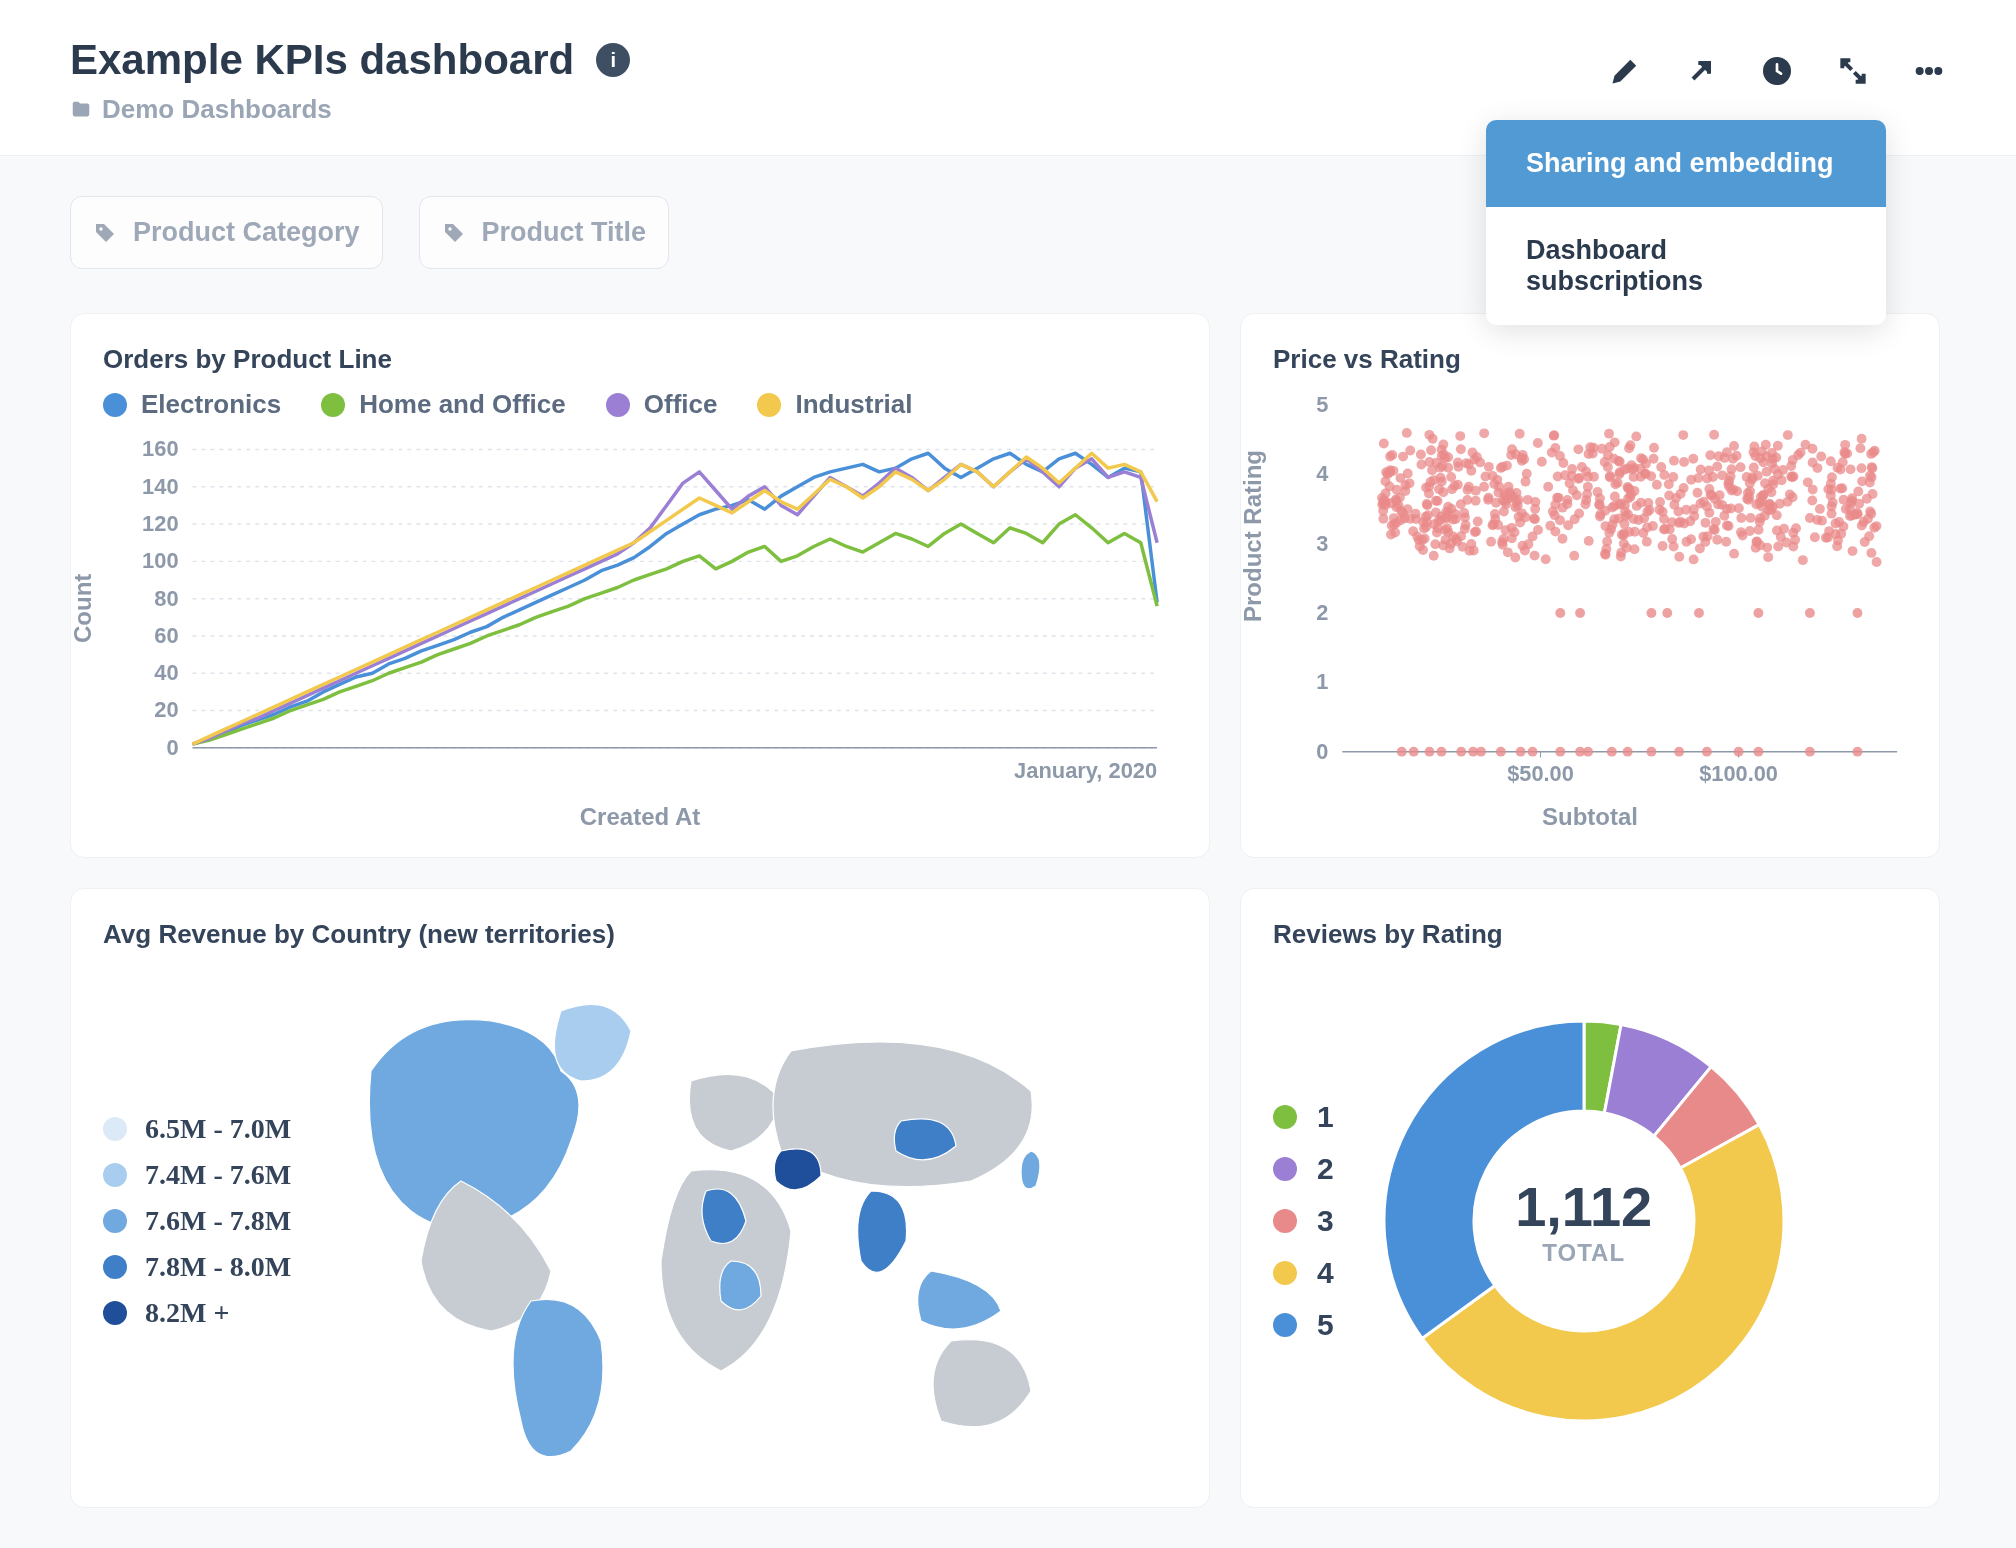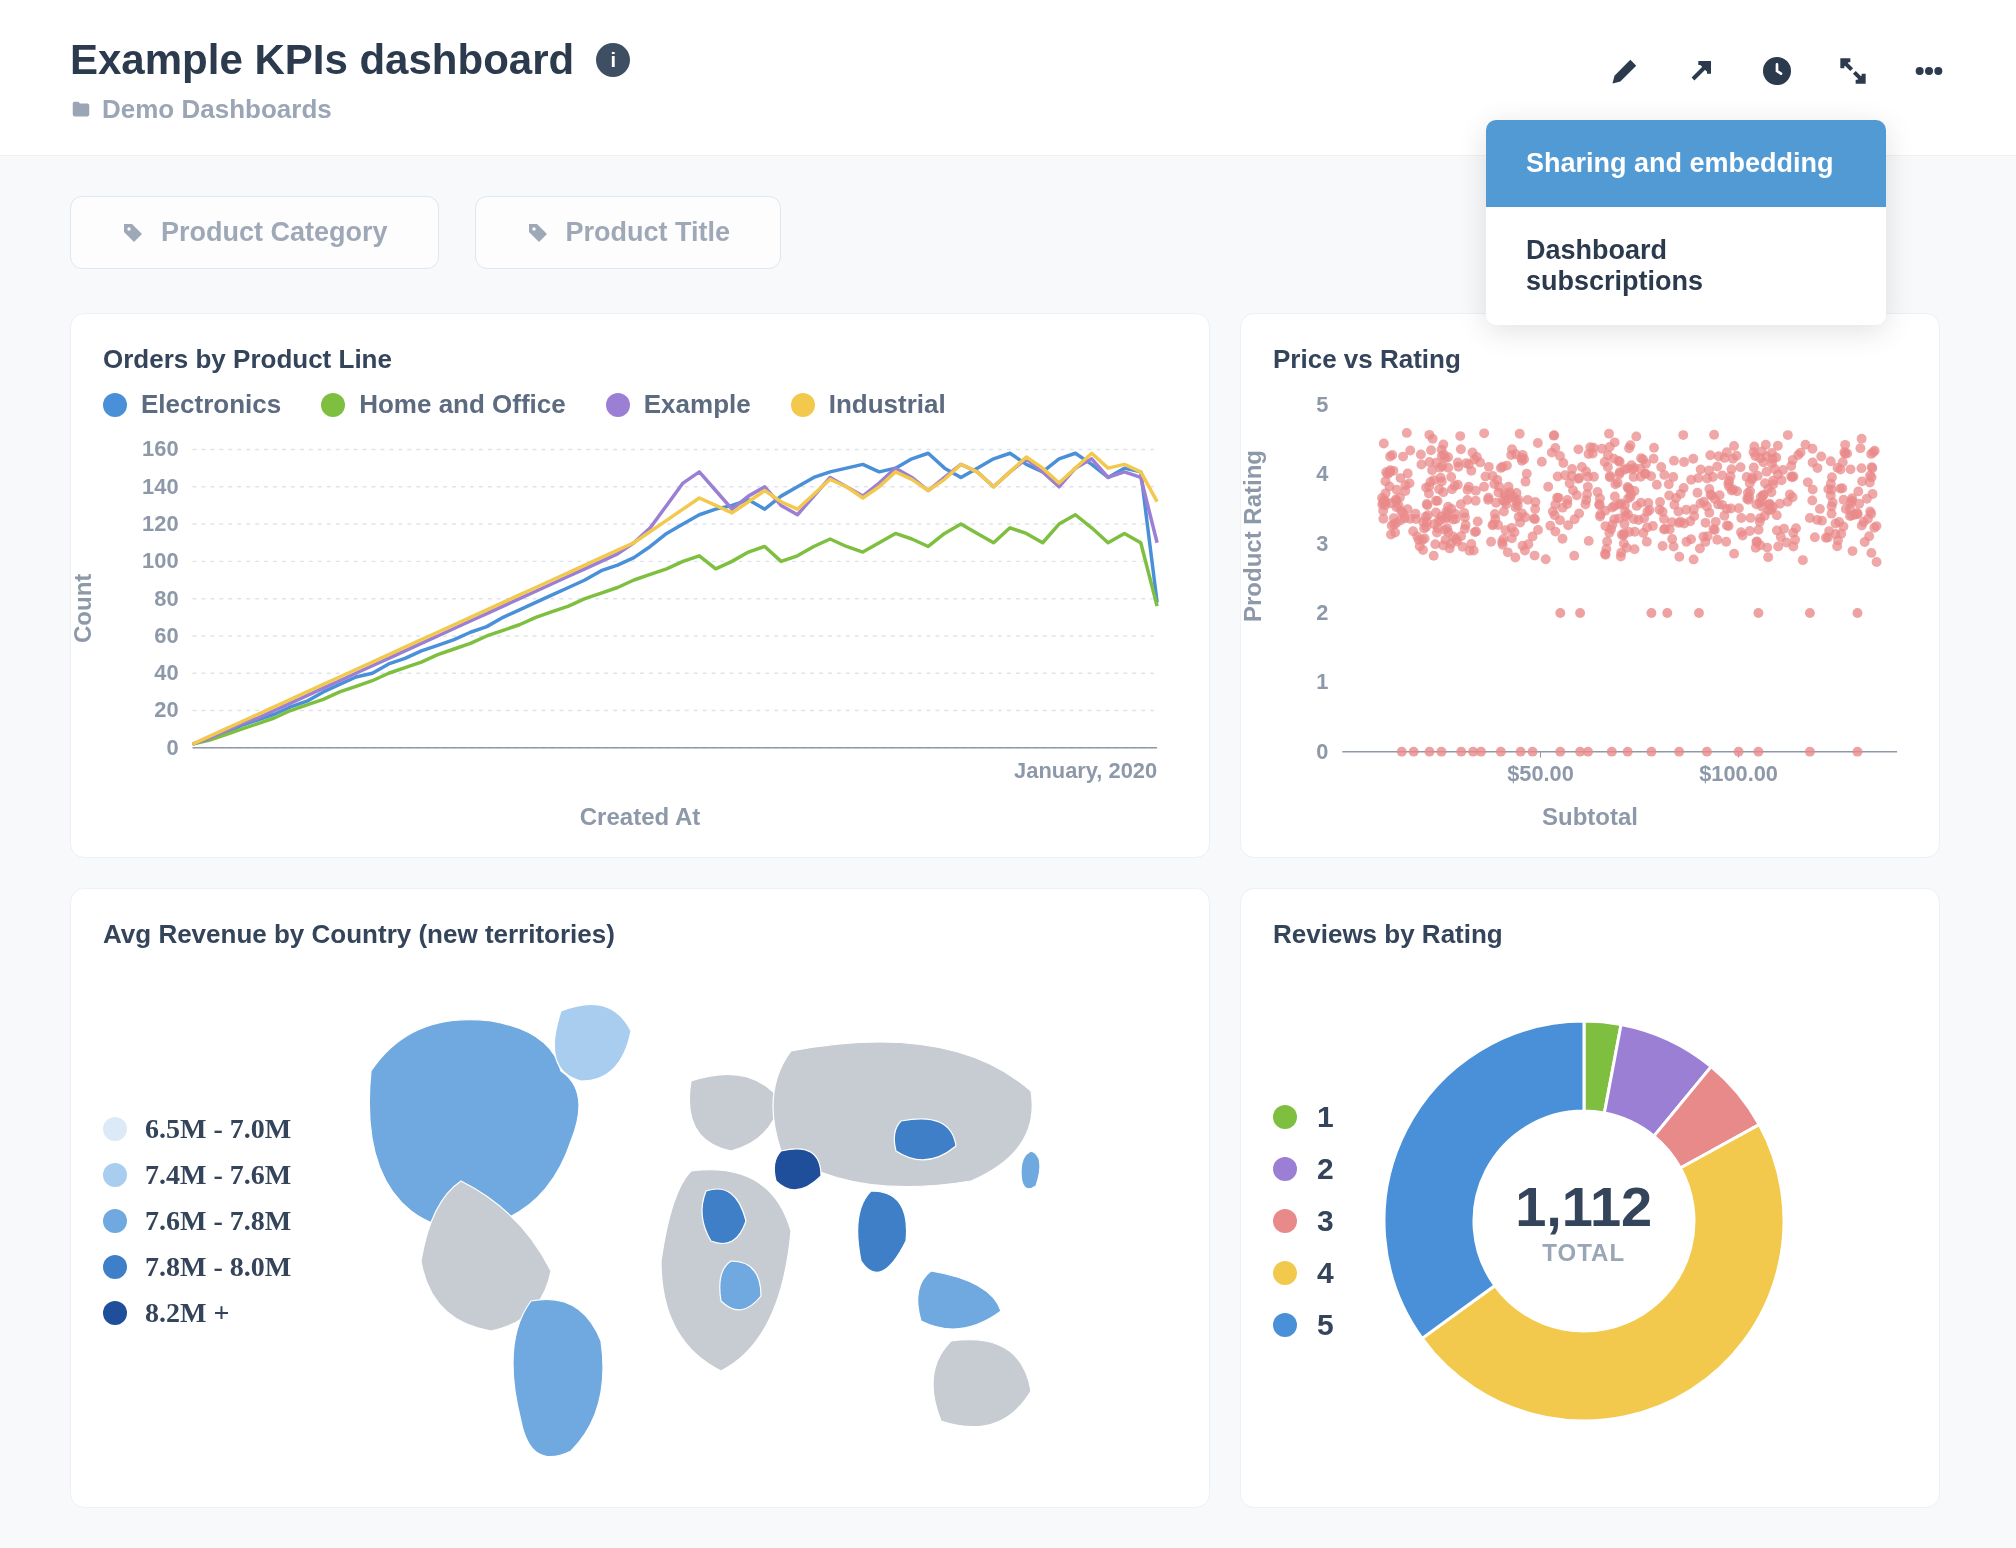--- a/index.html
+++ b/index.html
@@ -48,21 +48,21 @@
     color: #2c3a4e;
     cursor: pointer;
   }
   .dropdown-item.active { background: #519ad4; color: #fff; }
 
   .body-area { background: #f8f9fb; padding: 40px 70px 60px 70px; }
 
   .filters { display: flex; gap: 36px; margin-bottom: 44px; }
   .filter-chip {
     display: flex; align-items: center; gap: 16px;
-    padding: 20px 50px;
+    padding: 20px 22px;
     border: 1px solid #e1e6ec;
     background: #fdfdfe;
     border-radius: 12px;
     font-size: 27px;
     color: #9ea8b7; font-weight: 600;
     cursor: pointer;
   }
   .filter-chip svg { width: 24px; height: 24px; }
 
   .grid {
@@ -188,21 +188,21 @@
         <div class="li">
             <span class="dot" style="background:#4a90d9"></span>
             <span>Electronics</span>
           </div>
         <div class="li">
             <span class="dot" style="background:#7ebf3f"></span>
             <span>Home and Office</span>
           </div>
         <div class="li">
             <span class="dot" style="background:#9b7fd4"></span>
-            <span>Example</span>
+            <span>Office</span>
           </div>
         <div class="li">
             <span class="dot" style="background:#f2c94c"></span>
             <span>Industrial</span>
           </div>
       </div>
       <div class="chart-box">
         <svg id="orders-svg" viewBox="0 0 1080 380" width="100%" height="100%">
             <line x1="90" y1="310" x2="1060" y2="310" stroke="#e0e4ea" stroke-dasharray="4 5" stroke-width="1.5"></line>
             <text x="76" y="317" text-anchor="end" fill="#8d98a9" font-size="22" font-weight="700">0</text>

